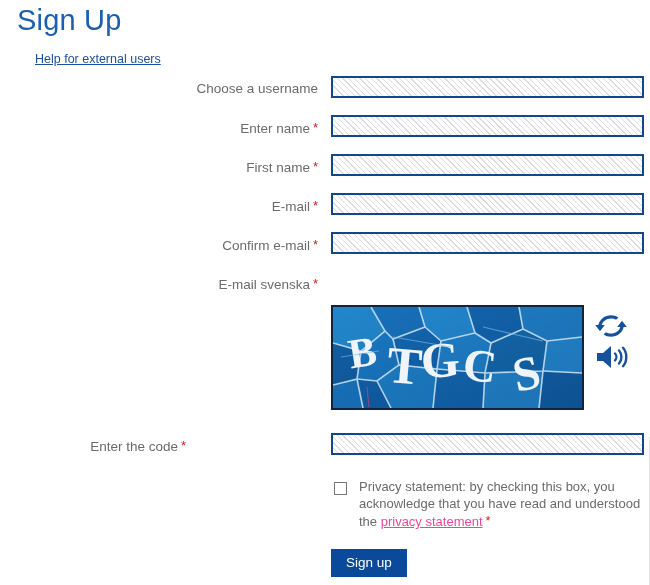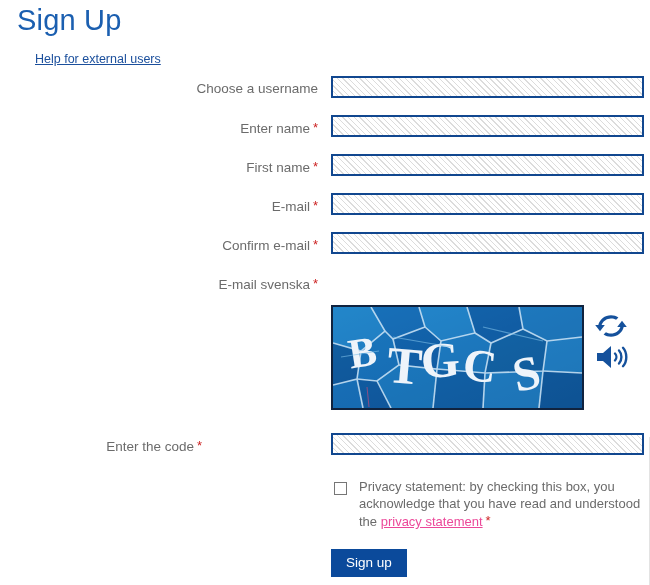--- a/index.html
+++ b/index.html
@@ -42,21 +42,20 @@
   
   #form-area {
     position: absolute;
     left: 0;
     top: 76px;
     width: 650px;
   }
   .form-row {
     position: relative;
     height: 39px;
-    padding-left: 16px;
   }
   .field-label {
     position: absolute;
     right: 332px;
     top: 5px;
     width: 300px;
     text-align: right;
     font-size: 13.5px;
     color: #6b6b6b;
     white-space: nowrap;

